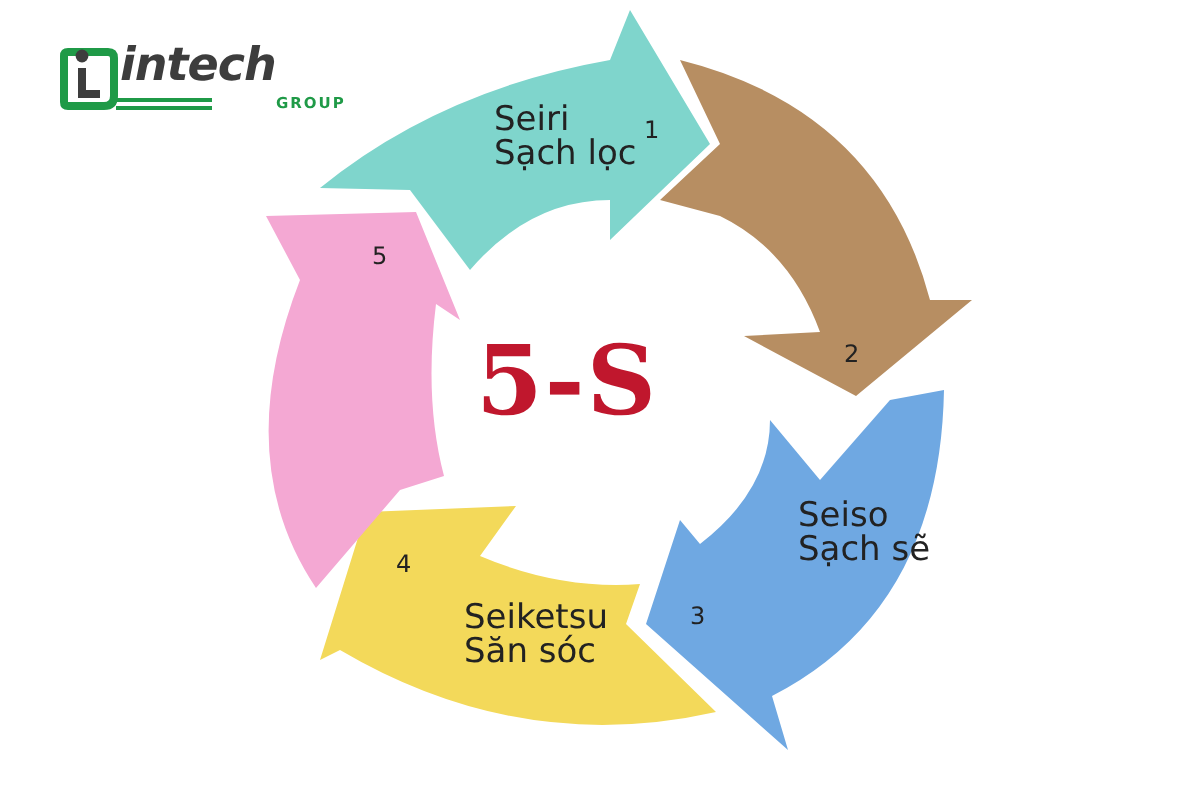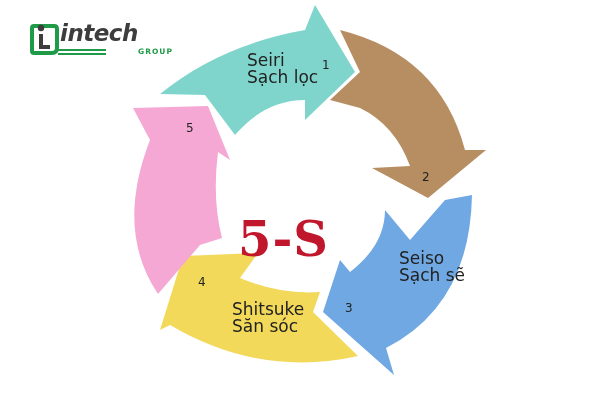--- a/index.html
+++ b/index.html
@@ -1,20 +1,20 @@
 <!DOCTYPE html>
 <html><head>
 <meta charset="utf-8">
 <style>
   html, body { margin:0; padding:0; }
   body { width:600px; height:400px; background:#ffffff; position:relative; overflow:hidden; font-family:"DejaVu Sans", sans-serif; }
   #stage { position:absolute; left:0; top:0; width:484px; height:400px; }
   .lbl { position:absolute; font-family:"DejaVu Sans", sans-serif; font-size:17px; color:#222; line-height:17px; white-space:nowrap; }
   .num { position:absolute; font-family:"DejaVu Sans", sans-serif; font-size:12px; color:#222; }
-  .center { position:absolute; left:238px; top:163px; font-family:"DejaVu Serif", serif; font-weight:bold; font-size:48px; color:#c0172d; letter-spacing:1px;margin-top:48px; }
+  .center { position:absolute; left:238px; top:163px; font-family:"DejaVu Serif", serif; font-weight:bold; font-size:48px; color:#c0172d; letter-spacing:1px; }
   .logo { position:absolute; left:30px; top:20px; width:120px; height:40px; }
   .logo-word { position:absolute; left:30px; top:0px; font-family:"DejaVu Sans", sans-serif; font-weight:bold; font-style:italic; font-size:23px; color:#3d3d3d; letter-spacing:-0.5px; }
   .logo-group { position:absolute; left:80px; top:27px; font-family:"DejaVu Sans", sans-serif; font-weight:bold; font-size:7.5px; color:#1f9a47; letter-spacing:1px;margin-left:28px; }
   .logo-line { position:absolute; left:28px; height:2px; background:#1f9a47; }
 </style>
 </head>
 <body>
 
 <div id="stage">
 
@@ -53,20 +53,20 @@
 
   <div class="num" style="left:422px;top:170px;">2</div>
 
   <div class="lbl" style="left:399px;top:250px;">
     <div>Seiso</div>
     <div>Sạch sẽ</div>
   </div>
   <div class="num" style="left:345px;top:301px;">3</div>
 
   <div class="lbl" style="left:232px;top:301px;">
-    <div>Shitsuke</div>
+    <div>Seiketsu</div>
     <div>Săn sóc</div>
   </div>
   <div class="num" style="left:198px;top:275px;">4</div>
 
   <div class="num" style="left:186px;top:121px;">5</div>
 
 </div>
 
 </body></html>

